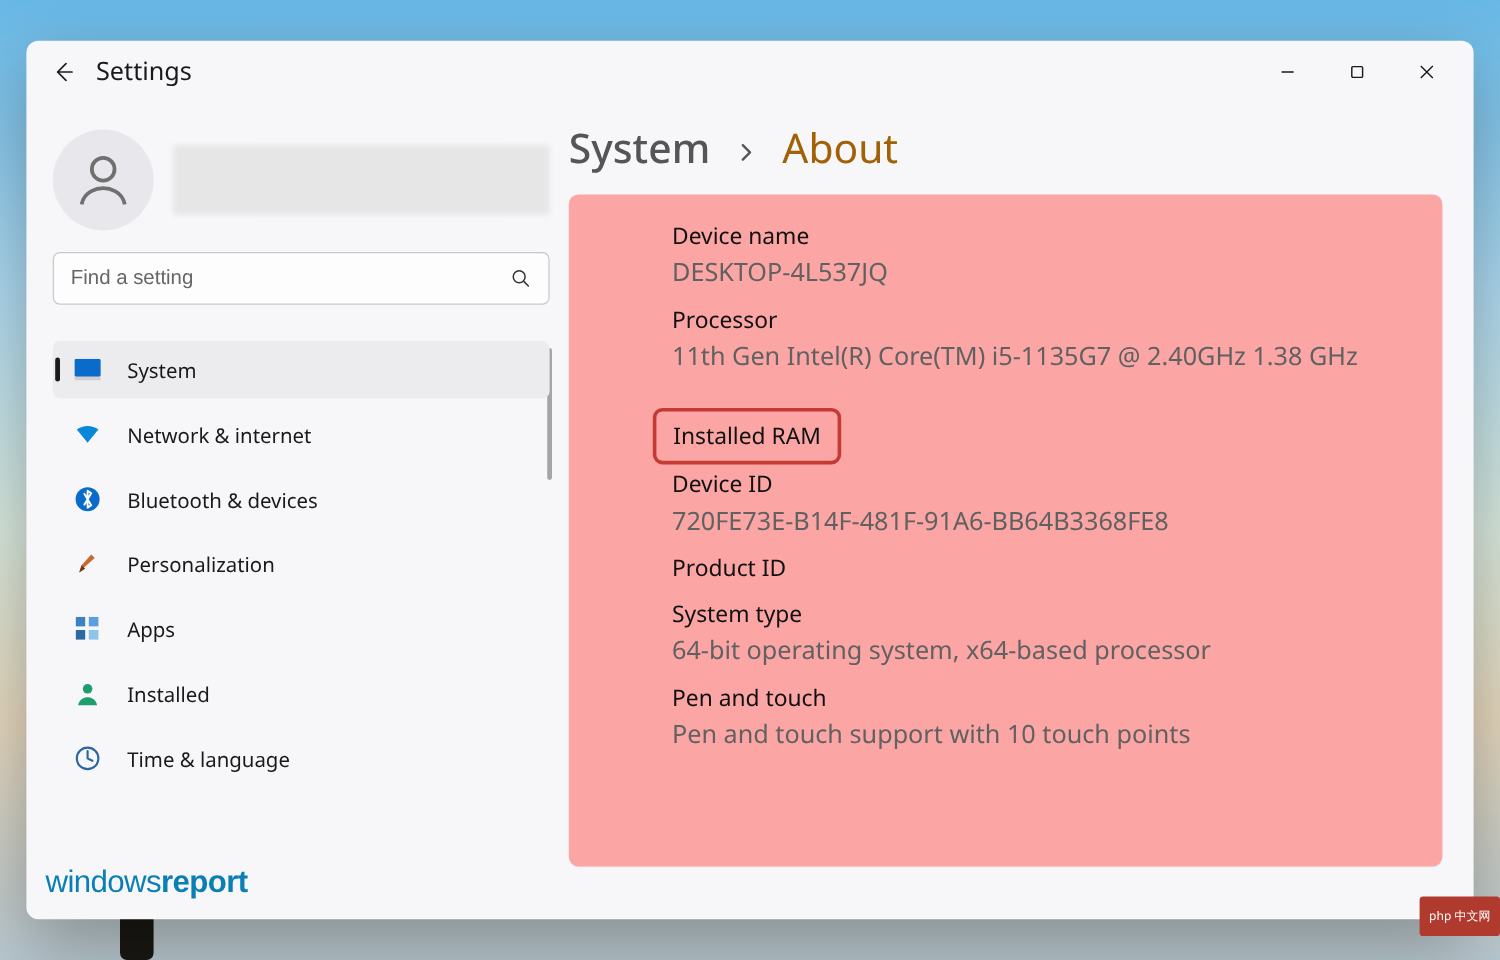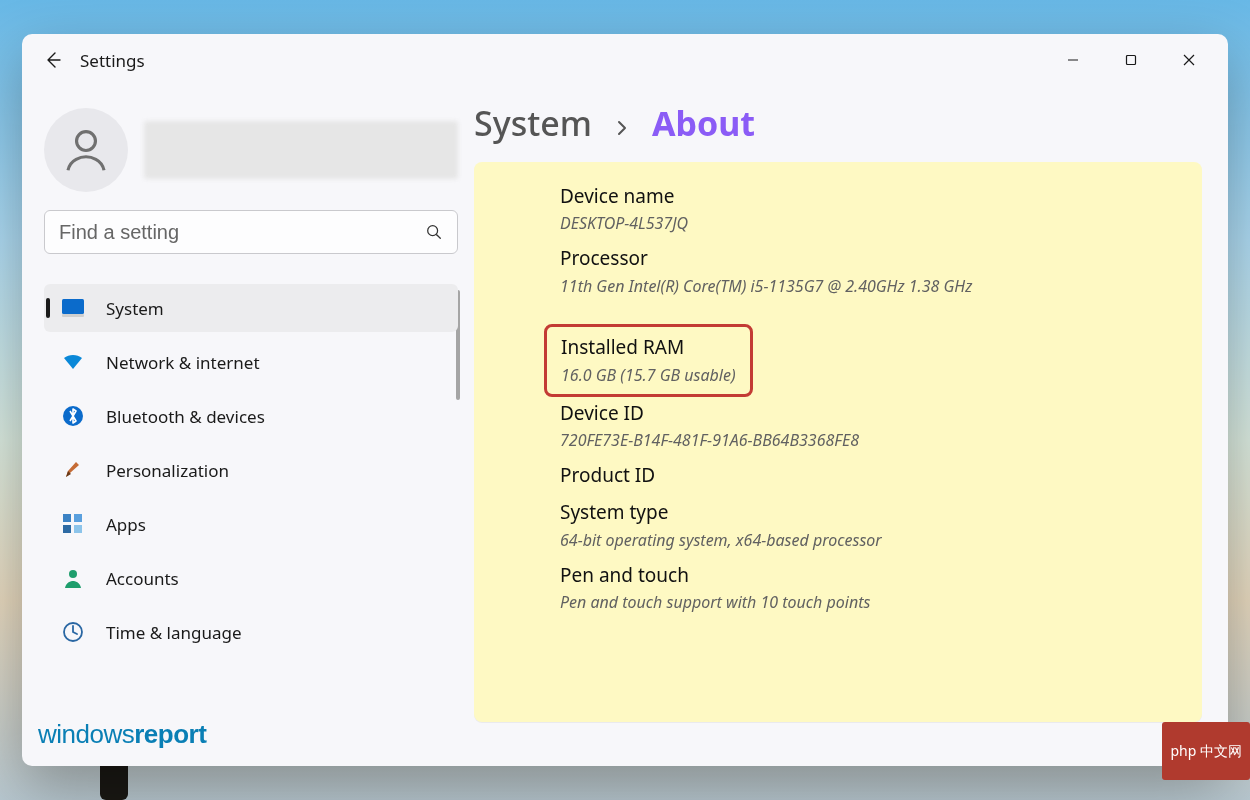--- a/index.html
+++ b/index.html
@@ -26,21 +26,21 @@
     display: flex; flex-direction: column;
     overflow: hidden;
   }
   .titlebar {
     height: 52px; display: flex; align-items: center; padding: 0 10px 0 10px;
   }
   .back-btn {
     width: 42px; height: 42px; display: flex; align-items: center; justify-content: center;
     border-radius: 6px; cursor: pointer;
   }
-  .app-title { font-size: 17px; margin-left: 6px; color: #1a1a1a; }
+  .app-title { font-size: 21px; margin-left: 6px; color: #1a1a1a; }
   .caption-buttons { margin-left: auto; display: flex; }
   .caption-buttons .cap {
     width: 58px; height: 40px; display: flex; align-items: center; justify-content: center;
     cursor: pointer;
   }
 
   .body {
     flex: 1; display: flex; overflow: hidden;
   }
   .sidebar {
@@ -57,21 +57,21 @@
   }
   .name-block {
     flex: 1; height: 58px; background: #e6e6e6; border-radius: 3px;
     filter: blur(2px);
   }
   .search {
     display: flex; align-items: center; height: 44px; border: 1px solid #c9c9cd;
     border-radius: 6px; background: #fdfdfe; padding: 0 14px; margin-bottom: 30px;
   }
   .search input {
-    flex: 1; border: none; background: transparent; outline: none; font-size: 20px;
+    flex: 1; border: none; background: transparent; outline: none; font-size: 17px;
     color: #333;
   }
   .search input::placeholder { color: #666; }
   .nav { display: flex; flex-direction: column; gap: 6px; position: relative; }
   .nav-scrollbar {
     position: absolute; right: -2px; top: 6px; width: 4px; height: 110px;
     background: #a5a5a5; border-radius: 2px;
   }
   .nav-item {
     display: flex; align-items: center; gap: 22px; height: 48px;
@@ -88,46 +88,46 @@
 
   .main {
     flex: 1; padding: 10px 26px 0 2px; overflow: hidden; position: relative;
   }
   .breadcrumb {
     display: flex; align-items: center; gap: 22px; margin: 4px 0 16px 0;
   }
   .breadcrumb .bc {
     font-size: 34px; color: #555; font-weight: 500;
   }
-  .breadcrumb .bc.strong { font-weight: 700; color: #8b5cf6; }
+  .breadcrumb .bc.strong { font-weight: 400; color: #a16207; }
   .breadcrumb .chev { font-size: 24px; color: #666; padding-top: 6px; }
 
   .card {
-    background: #fef9c3; border-radius: 8px; padding: 20px 4px 20px 86px;
+    background: #fca5a5; border-radius: 8px; padding: 20px 4px 20px 86px;
     box-shadow: 0 1px 0 rgba(0,0,0,.05);
     height: 560px;
     overflow: hidden;
   }
   .spec-row { margin-bottom: 8px; }
   .spec-label { font-size: 19px; color: #111; font-weight: 400; line-height: 1.55; }
-  .spec-value { font-size: 16px; color: #616161; line-height: 1.55; font-style: italic; }
+  .spec-value { font-size: 21px; color: #616161; line-height: 1.55; }
   .highlight {
     display: inline-block; border: 3px solid #c33b34; border-radius: 8px;
     padding: 6px 14px 6px 14px; margin-left: -16px; margin-top: 18px; margin-bottom: 2px;
   }
 
   .watermark {
     position: absolute; left: 38px; bottom: 50px;
     font-family: "Segoe UI", sans-serif; font-size: 26px; font-weight: 300;
     color: #0a7fb5; letter-spacing: -0.5px; z-index: 50; text-align: center;
   }
   .watermark b { font-weight: 700; color: #0a7fb5; }
   .badge-corner {
     position: absolute; right: 0; bottom: 20px; background: #b03a2e; color: #fff;
-    font-size: 14px; padding: 19px 8px; border-radius: 3px; z-index: 50;
+    font-size: 10px; padding: 9px 8px; border-radius: 3px; z-index: 50;
   }
 </style>
 </head>
 <body>
 
 <div class="wallpaper-tree">
   <div class="trunk"></div>
 </div>
 
 <div class="window">
@@ -231,21 +231,21 @@
           <span>Apps</span>
         </div>
 
         <div class="nav-item">
           <span class="nav-icon">
             <svg width="20" height="20" viewBox="0 0 20 20">
                 <circle cx="10" cy="6" r="4" fill="#1f9e6d"></circle>
                 <path d="M2 20c1-6 6-7 8-7s7 1 8 7z" fill="#1f9e6d"></path>
               </svg>
           </span>
-          <span>Accounts</span>
+          <span>Installed</span>
         </div>
 
         <div class="nav-item">
           <span class="nav-icon">
             <svg width="22" height="22" viewBox="0 0 22 22">
                 <circle cx="11" cy="11" r="9" fill="none" stroke="#2a67a3" stroke-width="1.8"></circle>
                 <path d="M11 5v6l4 2" fill="none" stroke="#2a67a3" stroke-width="1.8" stroke-linecap="round"></path>
               </svg>
           </span>
           <span>Time &amp; language</span>
@@ -269,21 +269,20 @@
           <div class="spec-label">Device name</div>
           <div class="spec-value">DESKTOP-4L537JQ</div>
         </div>
         <div class="spec-row">
           <div class="spec-label">Processor</div>
           <div class="spec-value">11th Gen Intel(R) Core(TM) i5-1135G7 @ 2.40GHz   1.38 GHz</div>
         </div>
 
         <div class="highlight">
           <div class="spec-label">Installed RAM</div>
-          <div class="spec-value">16.0 GB (15.7 GB usable)</div>
         </div>
 
         <div class="spec-row">
           <div class="spec-label">Device ID</div>
           <div class="spec-value">720FE73E-B14F-481F-91A6-BB64B3368FE8</div>
         </div>
         <div class="spec-row">
           <div class="spec-label">Product ID</div>
         </div>
         <div class="spec-row">

